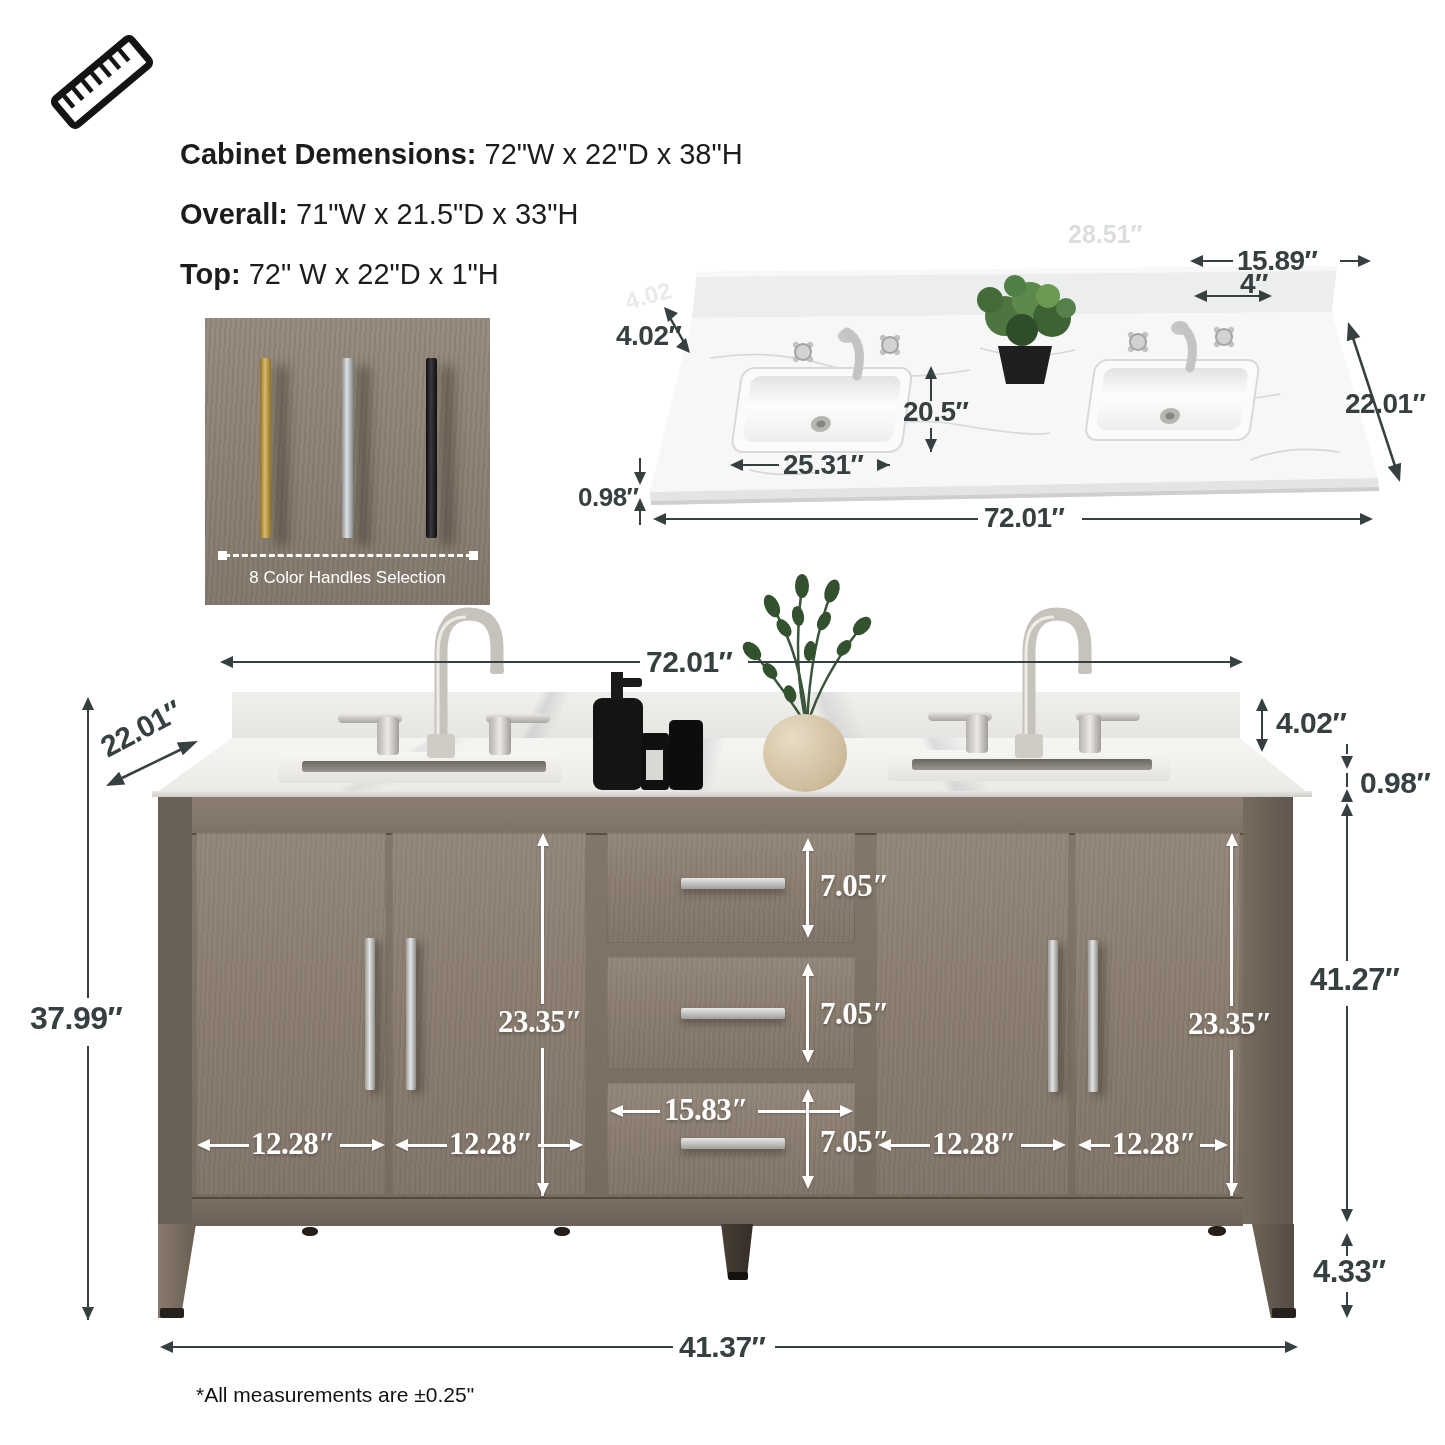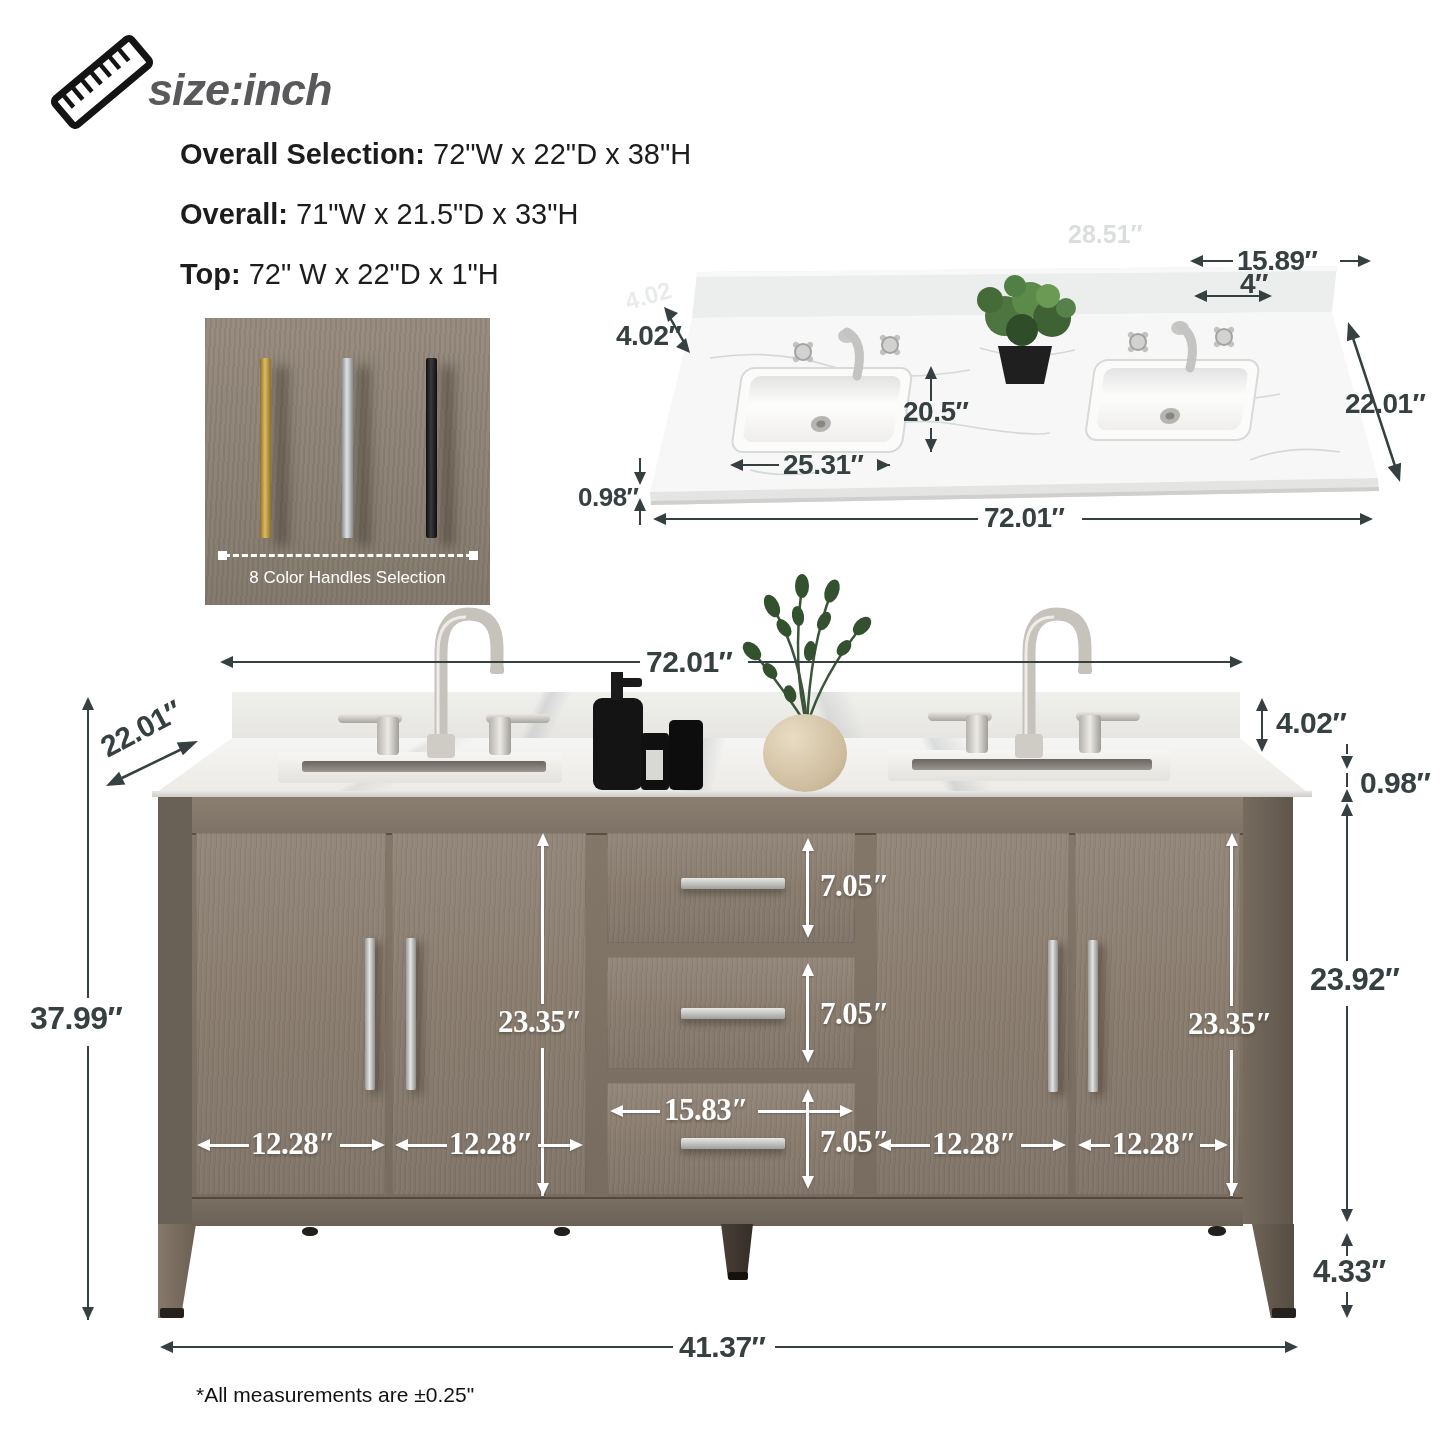--- a/index.html
+++ b/index.html
@@ -59,24 +59,23 @@
         <line x1="14" y1="34" x2="14" y2="49"></line>
           <line x1="26" y1="34" x2="26" y2="49"></line>
         <line x1="38" y1="34" x2="38" y2="49"></line>
           <line x1="50" y1="34" x2="50" y2="49"></line>
         <line x1="62" y1="34" x2="62" y2="49"></line>
           <line x1="74" y1="34" x2="74" y2="49"></line>
         <line x1="86" y1="34" x2="86" y2="49"></line>
       </g>
     </g>
   </svg>
-  <div class="abs" style="left:148px;top:64px;font-size:45px;font-weight:800;font-style:italic;color:#59595c;letter-spacing:-1px">size:inch</div>
 
   <div class="spec" style="top:138px">
-    <b>Overall Selection:</b>
+    <b>Cabinet Demensions:</b>
     <span>72"W x 22"D x 38"H</span>
   </div>
   <div class="spec" style="top:198px">
     <b>Overall:</b>
     <span>71"W x 21.5"D x 33"H</span>
   </div>
   <div class="spec" style="top:258px">
     <b>Top:</b>
     <span>72" W x 22"D x 1"H</span>
   </div>
@@ -361,21 +360,21 @@
   <div class="dl" style="left:1276px;top:706px">4.02″</div>
 
   <div class="ln" style="left:1346px;top:744px;width:2px;height:10px"></div>
   <div class="ah d" style="left:1341px;top:756px"></div>
   <div class="ah u" style="left:1341px;top:789px"></div>
   <div class="ln" style="left:1346px;top:773px;width:2px;height:14px"></div>
   <div class="dl" style="left:1360px;top:766px">0.98″</div>
 
   <div class="ah u" style="left:1341px;top:803px"></div>
   <div class="ln" style="left:1346px;top:816px;width:2px;height:145px"></div>
-  <div class="dl" style="left:1310px;top:962px;font-size:31px">23.92″</div>
+  <div class="dl" style="left:1310px;top:962px;font-size:31px">41.27″</div>
   <div class="ln" style="left:1346px;top:1006px;width:2px;height:210px"></div>
   <div class="ah d" style="left:1341px;top:1209px"></div>
 
   <div class="ah u" style="left:1341px;top:1233px"></div>
   <div class="ln" style="left:1346px;top:1246px;width:2px;height:10px"></div>
   <div class="dl" style="left:1313px;top:1254px;font-size:31px">4.33″</div>
   <div class="ln" style="left:1346px;top:1292px;width:2px;height:14px"></div>
   <div class="ah d" style="left:1341px;top:1305px"></div>
 
   <div class="ah l" style="left:160px;top:1341px"></div>

